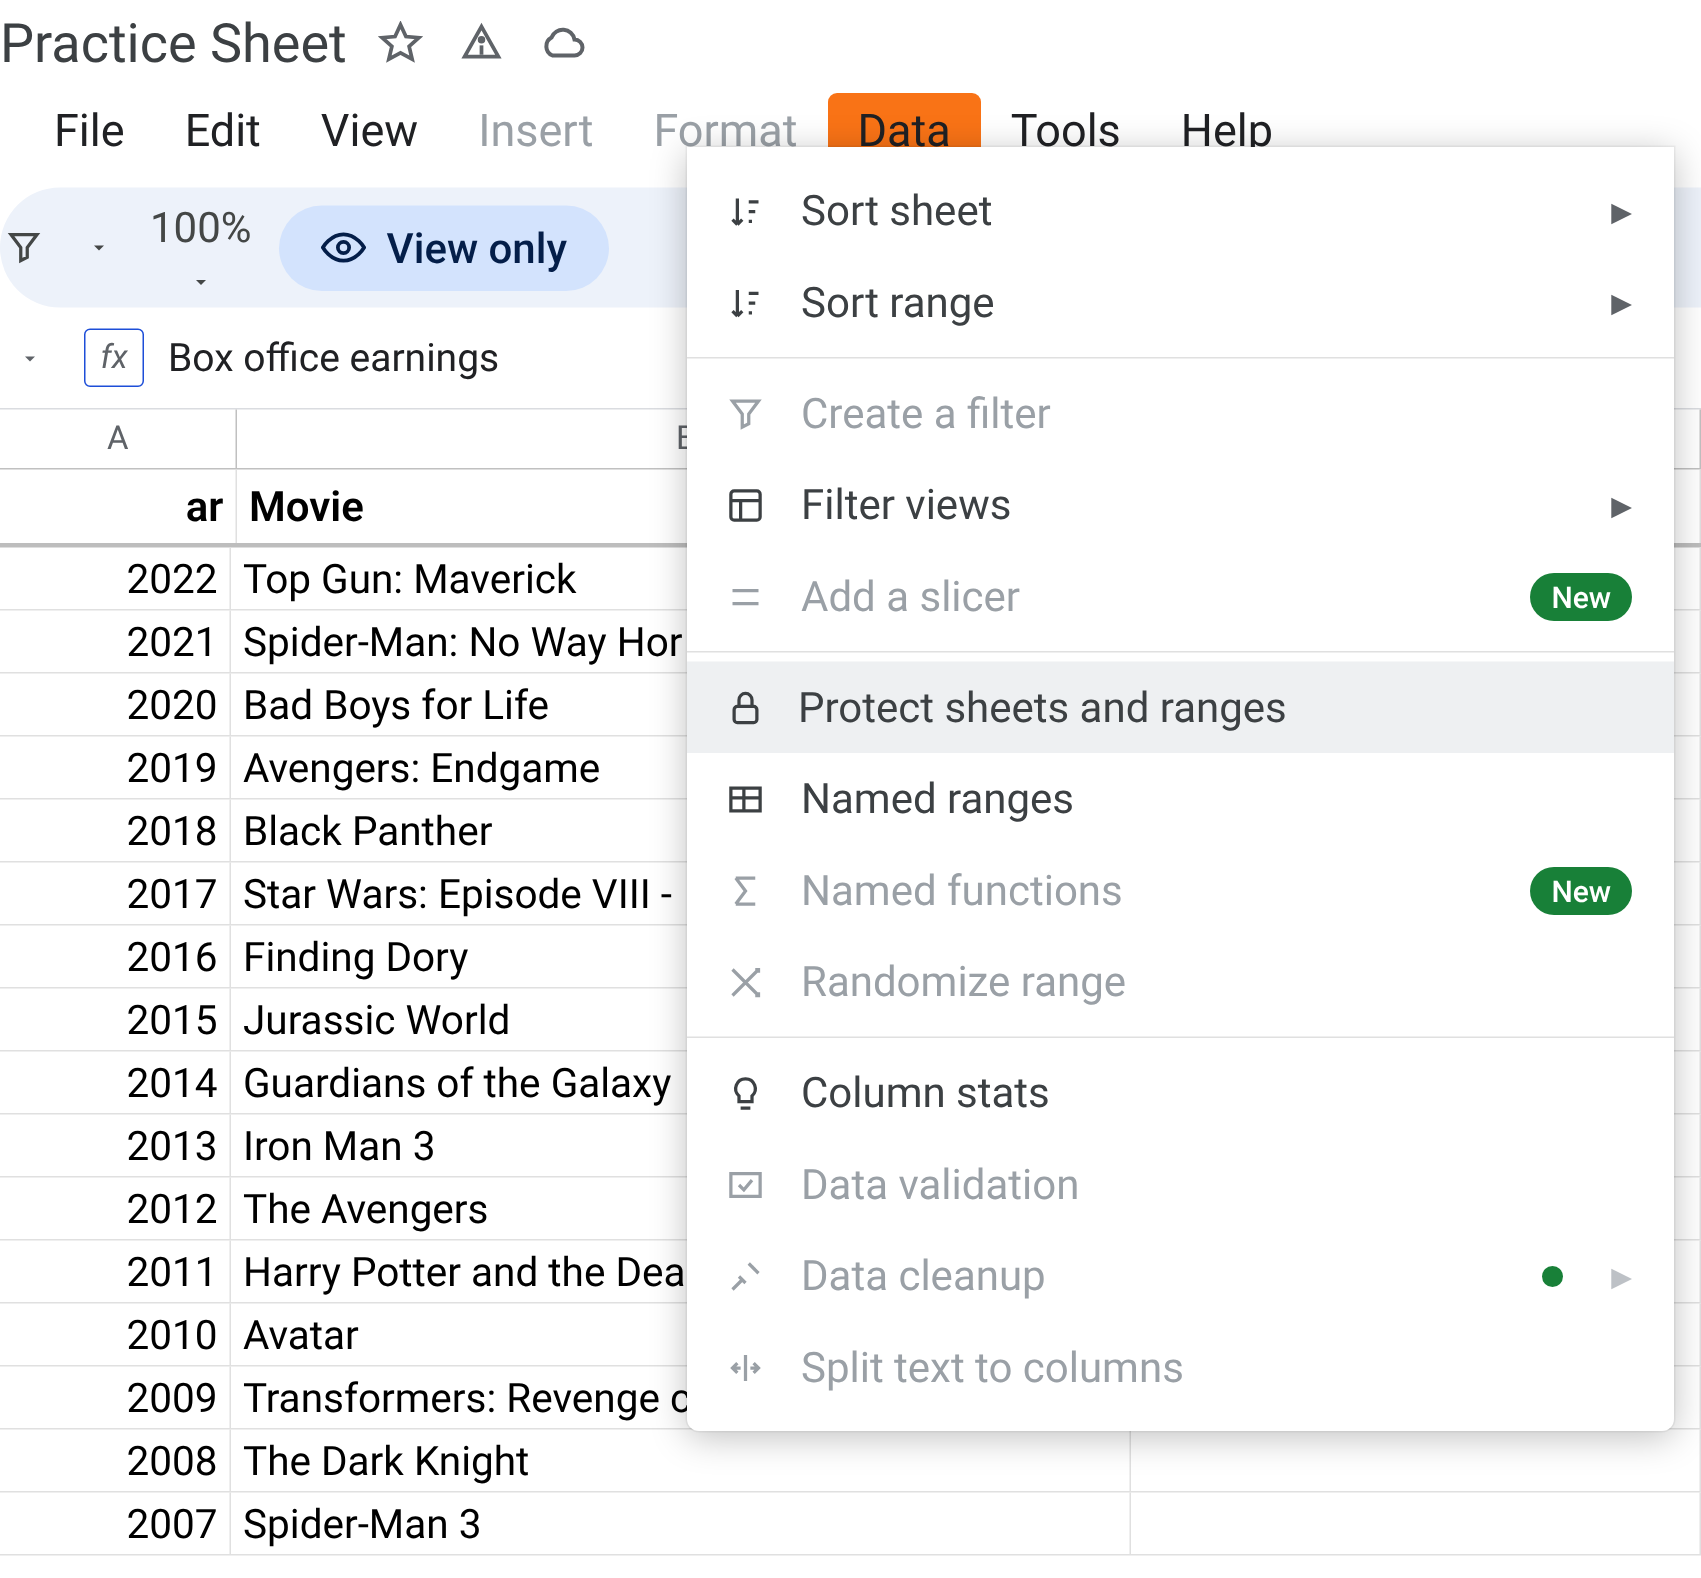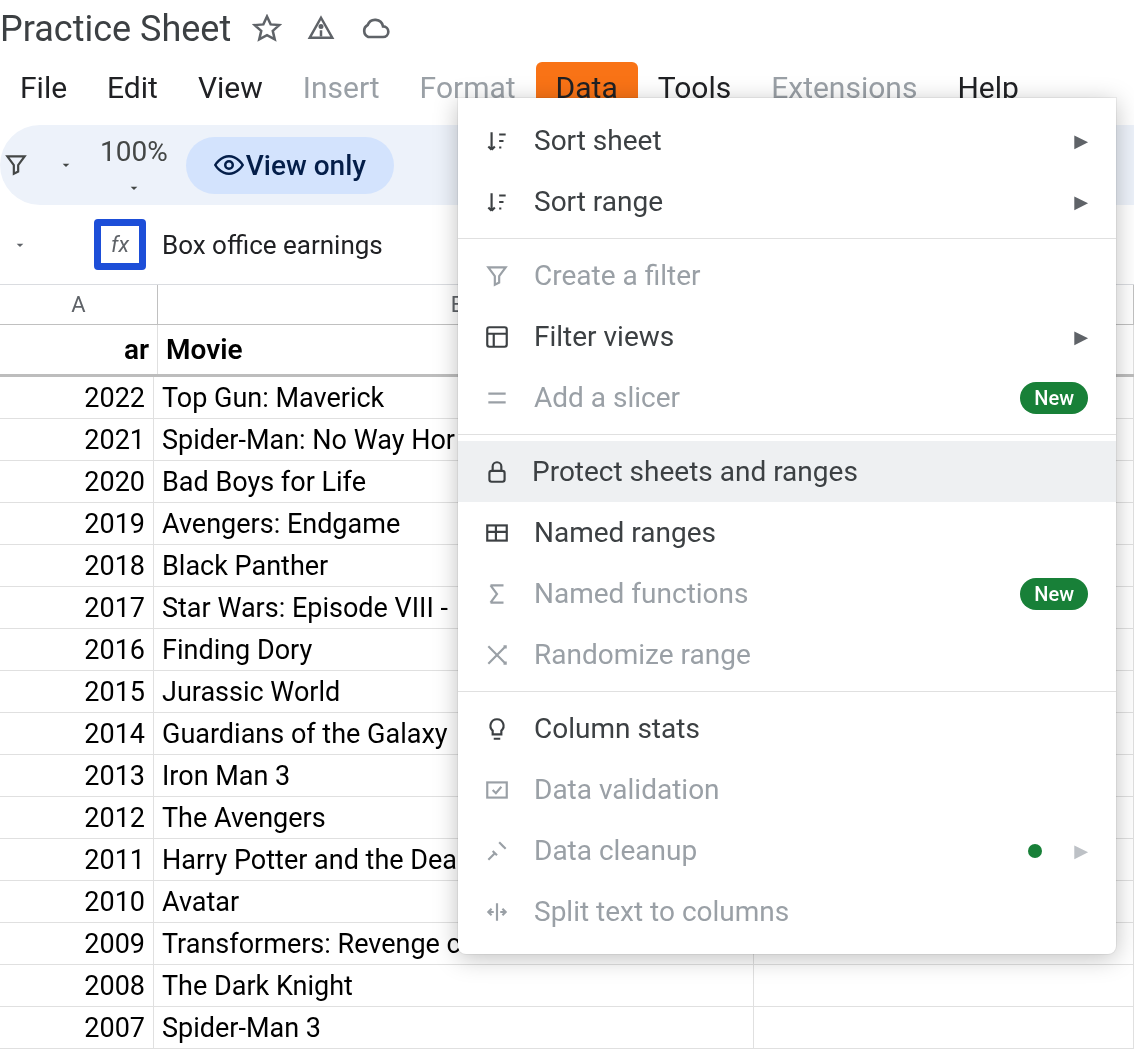--- a/index.html
+++ b/index.html
@@ -24,20 +24,21 @@
     font-size: 36px;
     font-weight: 400;
     color: #3c4043;
     margin-left: 0;
   }
   .title-icon { color: #5f6368; display:flex; align-items:center; justify-content:center; width:36px; height:36px; }
   .menu-bar {
     display: flex;
     gap: 0;
     padding: 6px 0 12px 0;
+    margin-left: 16px;
   }
   .menu-item {
     font-size: 30px;
     padding: 8px 20px;
     border-radius: 6px;
     color: #202124;
   }
   .menu-item.disabled { color: #9aa0a6; }
   .menu-item.active { background: #f97316; }
   .toolbar {
@@ -54,40 +55,39 @@
   .zoom {
     display:flex; align-items:center; gap:12px;
     font-size: 28px; color:#444746;flex-direction:column;
   }
   .view-only-pill {
     background: #d3e3fd;
     border-radius: 40px;
     padding: 12px 28px;
     display: flex;
     align-items: center;
-    gap: 2px;
+    gap: 14px;
     color: #041e49;
     font-size: 28px;
     font-weight: 500;
   }
   .formula-bar {
     display:flex;
     align-items:center;
     border-bottom: 1px solid #dadce0;
     padding: 14px 0 14px 12px;
     gap: 16px;
   }
   .namebox { display:flex; align-items:center; gap:6px; padding-right:12px; color:#5f6368;}
   .fx-box {
-    border:7px solid #1d4ed8;
+    border:1px solid #1d4ed8;
     border-radius:4px;
     padding:6px 10px;
     display:flex; align-items:flex-end; gap:8px;
     color:#5f6368;
-    margin-left:38px;
   }
   .fx-label { font-style: italic; font-size: 22px; }
   .formula-text { font-size: 26px; color:#202124; }
   .grid {
     position:relative;
   }
   .col-headers {
     display:flex;
     border-bottom:1px solid #c0c0c0;
     height:40px;
@@ -191,21 +191,20 @@
 </div>
 
 <div class="menu-bar">
   <div class="menu-item">File</div>
   <div class="menu-item">Edit</div>
   <div class="menu-item">View</div>
   <div class="menu-item disabled">Insert</div>
   <div class="menu-item disabled">Format</div>
   <div class="menu-item active">Data</div>
   <div class="menu-item">Tools</div>
-  <div class="menu-item disabled">Extensions</div>
   <div class="menu-item">Help</div>
 </div>
 
 <div class="toolbar">
   <span class="tb-icon">
     <svg width="26" height="26" viewBox="0 0 24 24" fill="none" stroke="currentColor" stroke-width="2">
         <path d="M4 4h16l-6 8v6l-4 2v-8z"></path>
       </svg>
   </span>
   <span class="tb-icon">

